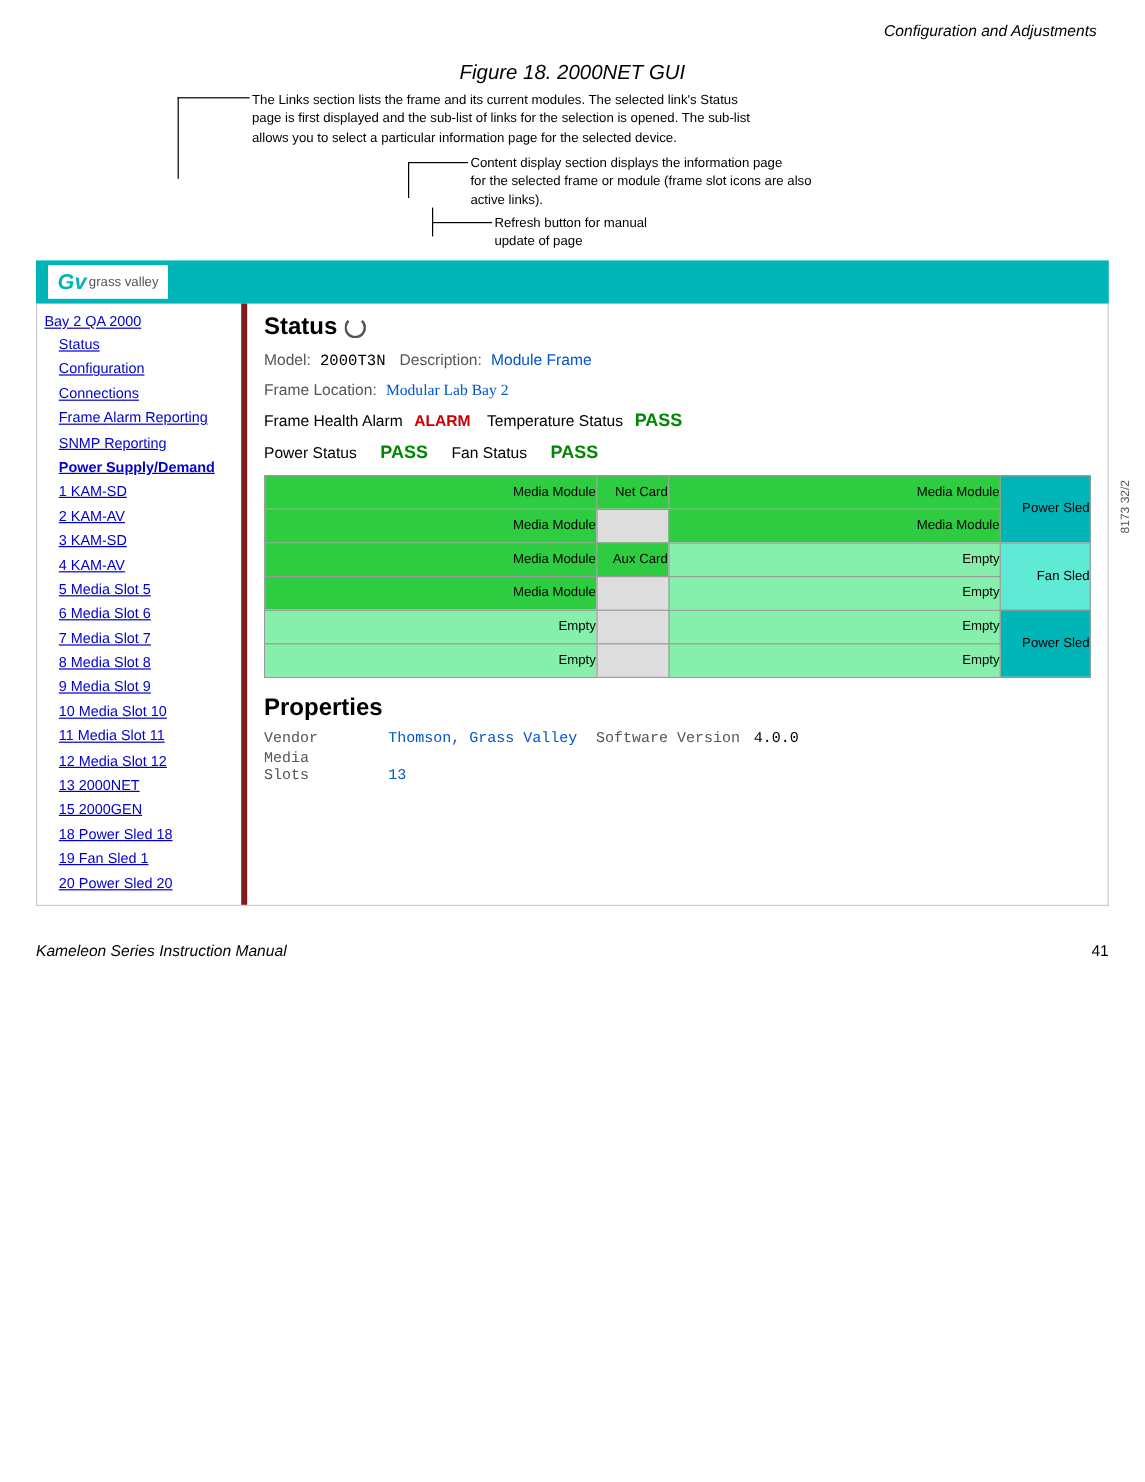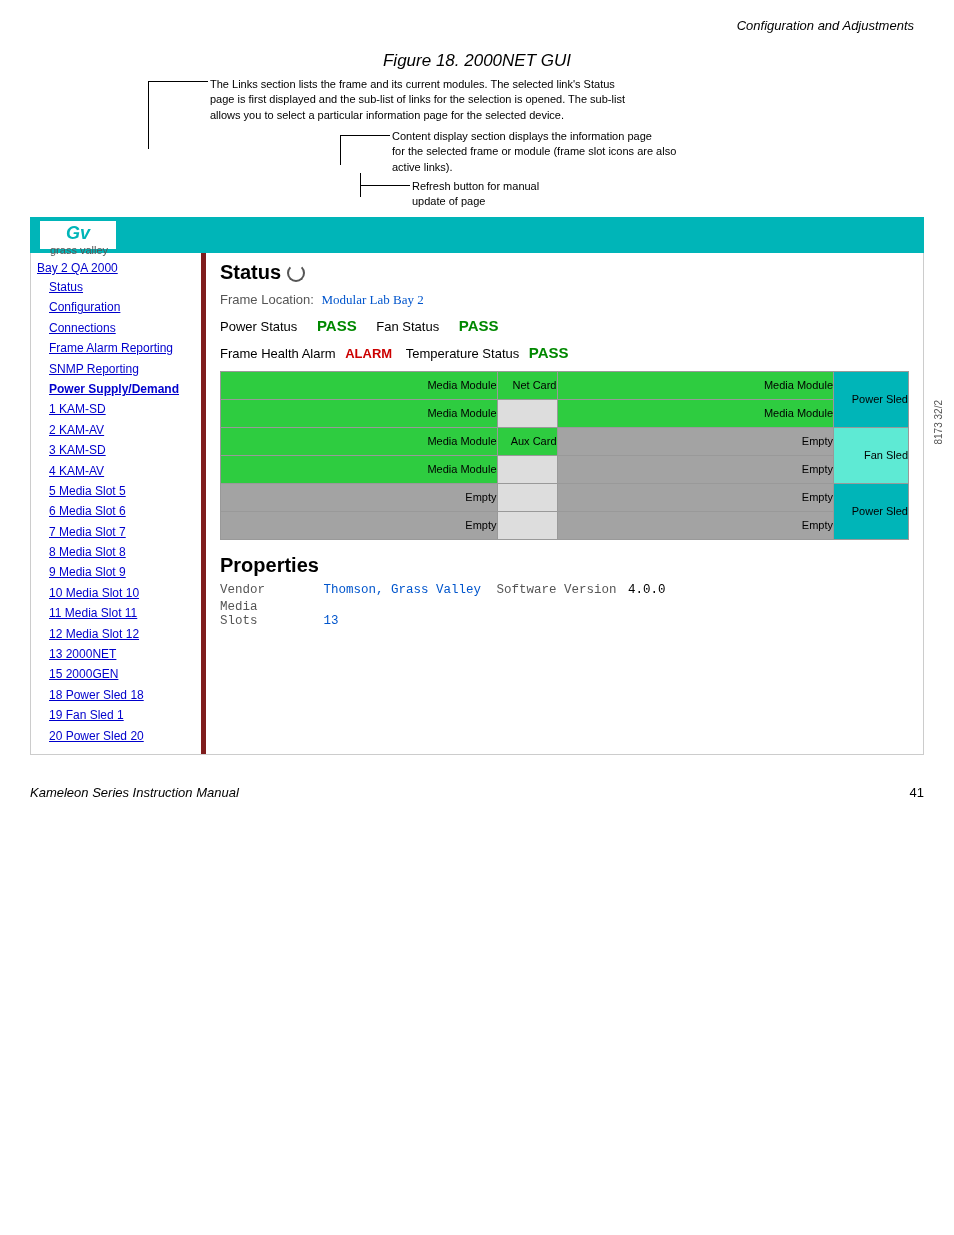--- a/index.html
+++ b/index.html
@@ -38,21 +38,20 @@
       align-items: center;
       padding-left: 10px;
     }
 
     .logo-area {
       background: #fff;
       padding: 2px 8px;
       display: flex;
       align-items: center;
       height: 28px;
-      flex-direction: column;
     }
 
     .logo-gv {
       font-size: 18px;
       font-style: italic;
       font-weight: bold;
       color: #00b5b8;
     }
 
     .logo-text {
@@ -180,21 +179,21 @@
       font-size: 11px;
     }
 
     .cell-aux-card {
       background: #2ecc40;
       color: #000;
       font-size: 11px;
     }
 
     .cell-empty {
-      background: #a3a3a3;
+      background: #86efac;
       color: #000;
       font-size: 11px;
     }
 
     .cell-power-sled {
       background: #00b5b8;
       color: #000;
       font-size: 11px;
     }
 
@@ -344,38 +343,44 @@
     <a class="sidebar-link">20 Power Sled 20</a>
   </div>
 
   <div class="content-area">
 
     <div class="status-heading">
       <span>Status</span>
       <span class="refresh-icon" title="Refresh"></span>
     </div>
 
+    <div class="info-line">
+      <span class="label-gray">Model:</span>
+      <span style="font-family: 'Courier New', monospace; margin-left:4px;">2000T3N</span>
+      <span class="label-gray" style="margin-left:8px;">Description:</span>
+      <span class="value-blue" style="margin-left:4px;">Module Frame</span>
+    </div>
 
     <div class="info-line">
       <span class="label-gray">Frame Location:</span>
       <span class="value-blue" style="margin-left:4px;font-family:Liberation Serif, serif;">Modular Lab Bay 2</span>
+    </div>
+
+    <div class="info-line">
+      <span>Frame Health Alarm</span>
+      <span class="alarm-pass" style="margin-left:6px;">ALARM</span>
+      <span style="margin-left:10px;">Temperature Status</span>
+      <span class="pass-green" style="margin-left:6px;">PASS</span>
     </div>
 
     <div class="info-line">
       <span>Power Status</span>
       <span class="pass-green" style="margin-left:16px;">PASS</span>
       <span style="margin-left:16px;">Fan Status</span>
       <span class="pass-green" style="margin-left:16px;">PASS</span>
-    </div>
-
-    <div class="info-line">
-      <span>Frame Health Alarm</span>
-      <span class="alarm-pass" style="margin-left:6px;">ALARM</span>
-      <span style="margin-left:10px;">Temperature Status</span>
-      <span class="pass-green" style="margin-left:6px;">PASS</span>
     </div>
 
     <table class="module-table">
       <tbody>
 
         <tr>
           <td class="cell-media-module">Media Module</td>
           <td class="cell-net-card">Net Card</td>
           <td class="cell-media-module">Media Module</td>
           <td class="cell-power-sled cell-side-label" rowspan="2">Power Sled</td>

